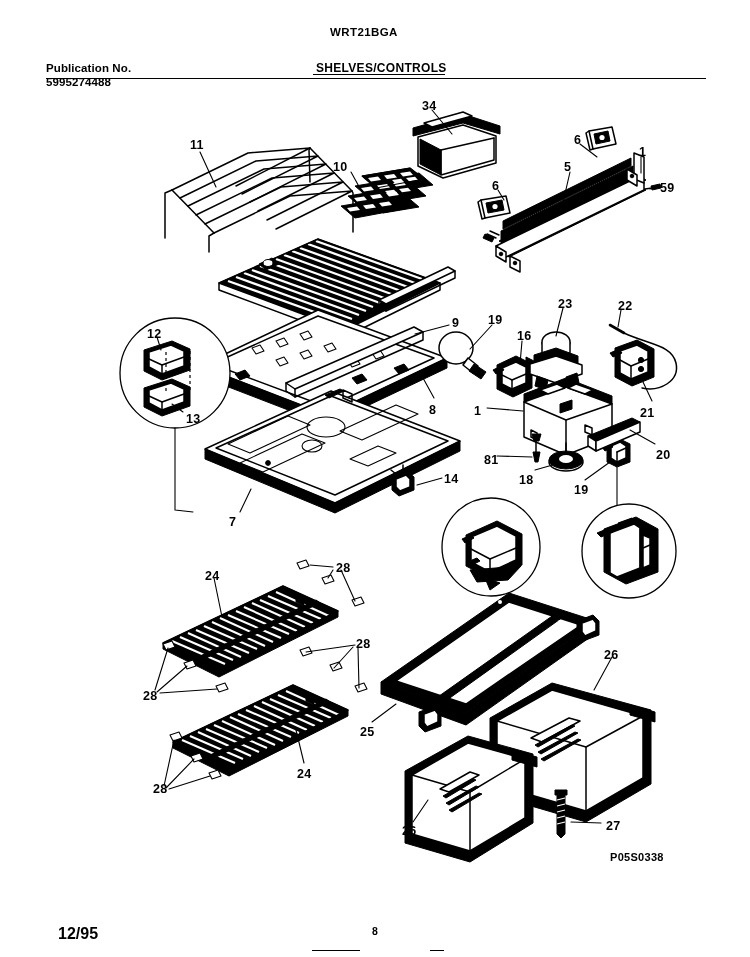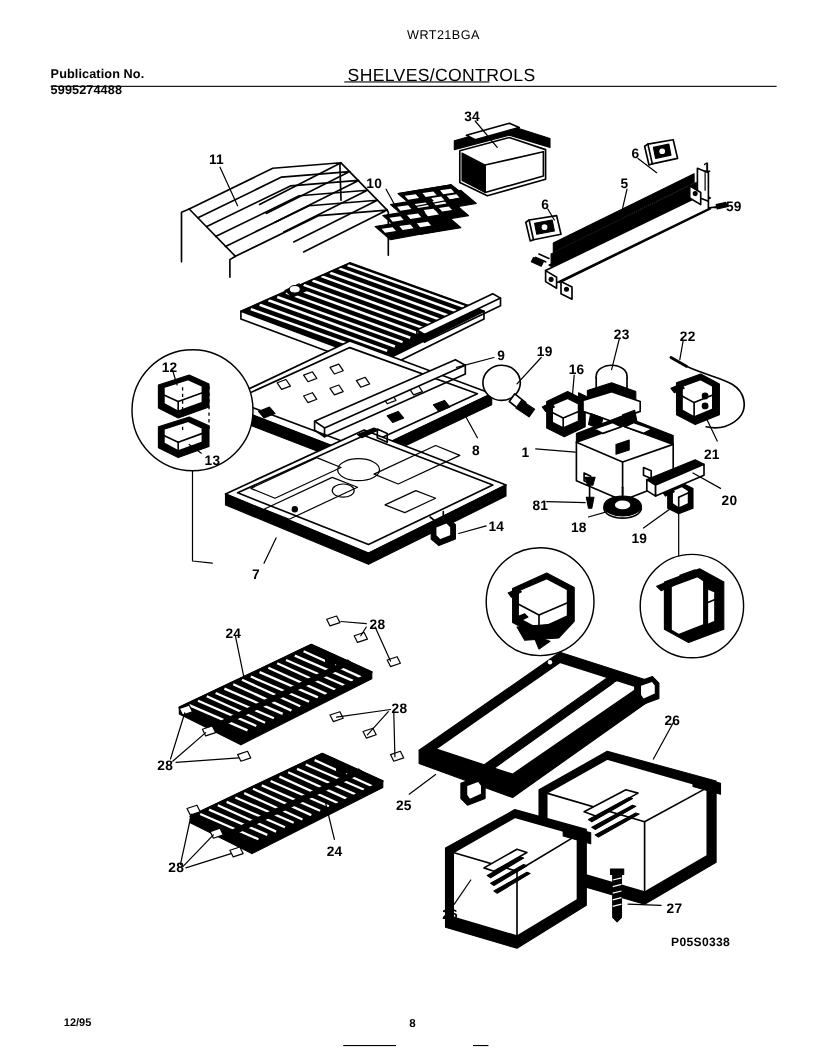--- a/index.html
+++ b/index.html
@@ -2,27 +2,27 @@
 <html><head>
 <meta charset="utf-8">
 <style>
   html,body{margin:0;padding:0;background:#fff;}
   body{width:750px;height:957px;position:relative;overflow:hidden;
        font-family:"Liberation Sans",sans-serif;color:#000;}
   #sheet{position:absolute;inset:0;}
 
   
   .hdr-pub{position:absolute;left:46px;top:26px;font-size:11.5px;font-weight:bold;line-height:13.5px;letter-spacing:.1px;margin-top:36px;}
-  .hdr-model{position:absolute;left:330px;top:26px;font-size:11.5px;font-weight:normal;letter-spacing:.4px;margin-left:40px;}
-  .hdr-title{position:absolute;left:316px;top:61px;font-size:16px;font-weight:normal;letter-spacing:.3px;}
+  .hdr-model{position:absolute;left:330px;top:26px;font-size:11.5px;font-weight:bold;letter-spacing:.4px;}
+  .hdr-title{position:absolute;left:316px;top:61px;font-size:12px;font-weight:bold;letter-spacing:.3px;}
   .rule-long{position:absolute;left:46px;top:78px;width:660px;height:0;border-top:1.6px solid #000;}
   .rule-title{position:absolute;left:313px;top:74px;width:132px;height:0;border-top:1.4px solid #000;}
 
   
-  .ft-date{position:absolute;left:58px;top:925px;font-size:10px;font-weight:bold;}
+  .ft-date{position:absolute;left:58px;top:925px;font-size:16px;font-weight:bold;}
   .ft-page{position:absolute;left:372px;top:925px;font-size:10.5px;font-weight:bold;}
   .ft-code{position:absolute;left:610px;top:851px;font-size:11px;font-weight:bold;letter-spacing:.3px;}
   .ft-dash{position:absolute;top:950px;height:0;border-top:1.3px solid #000;}
 
   
   .num{position:absolute;font-size:12.5px;font-weight:bold;line-height:1;letter-spacing:.2px;}
 
   
   svg.art{position:absolute;left:0;top:0;width:750px;height:957px;overflow:visible;}
   svg.art line,svg.art polyline,svg.art path,svg.art polygon,svg.art circle,svg.art ellipse,svg.art rect{

